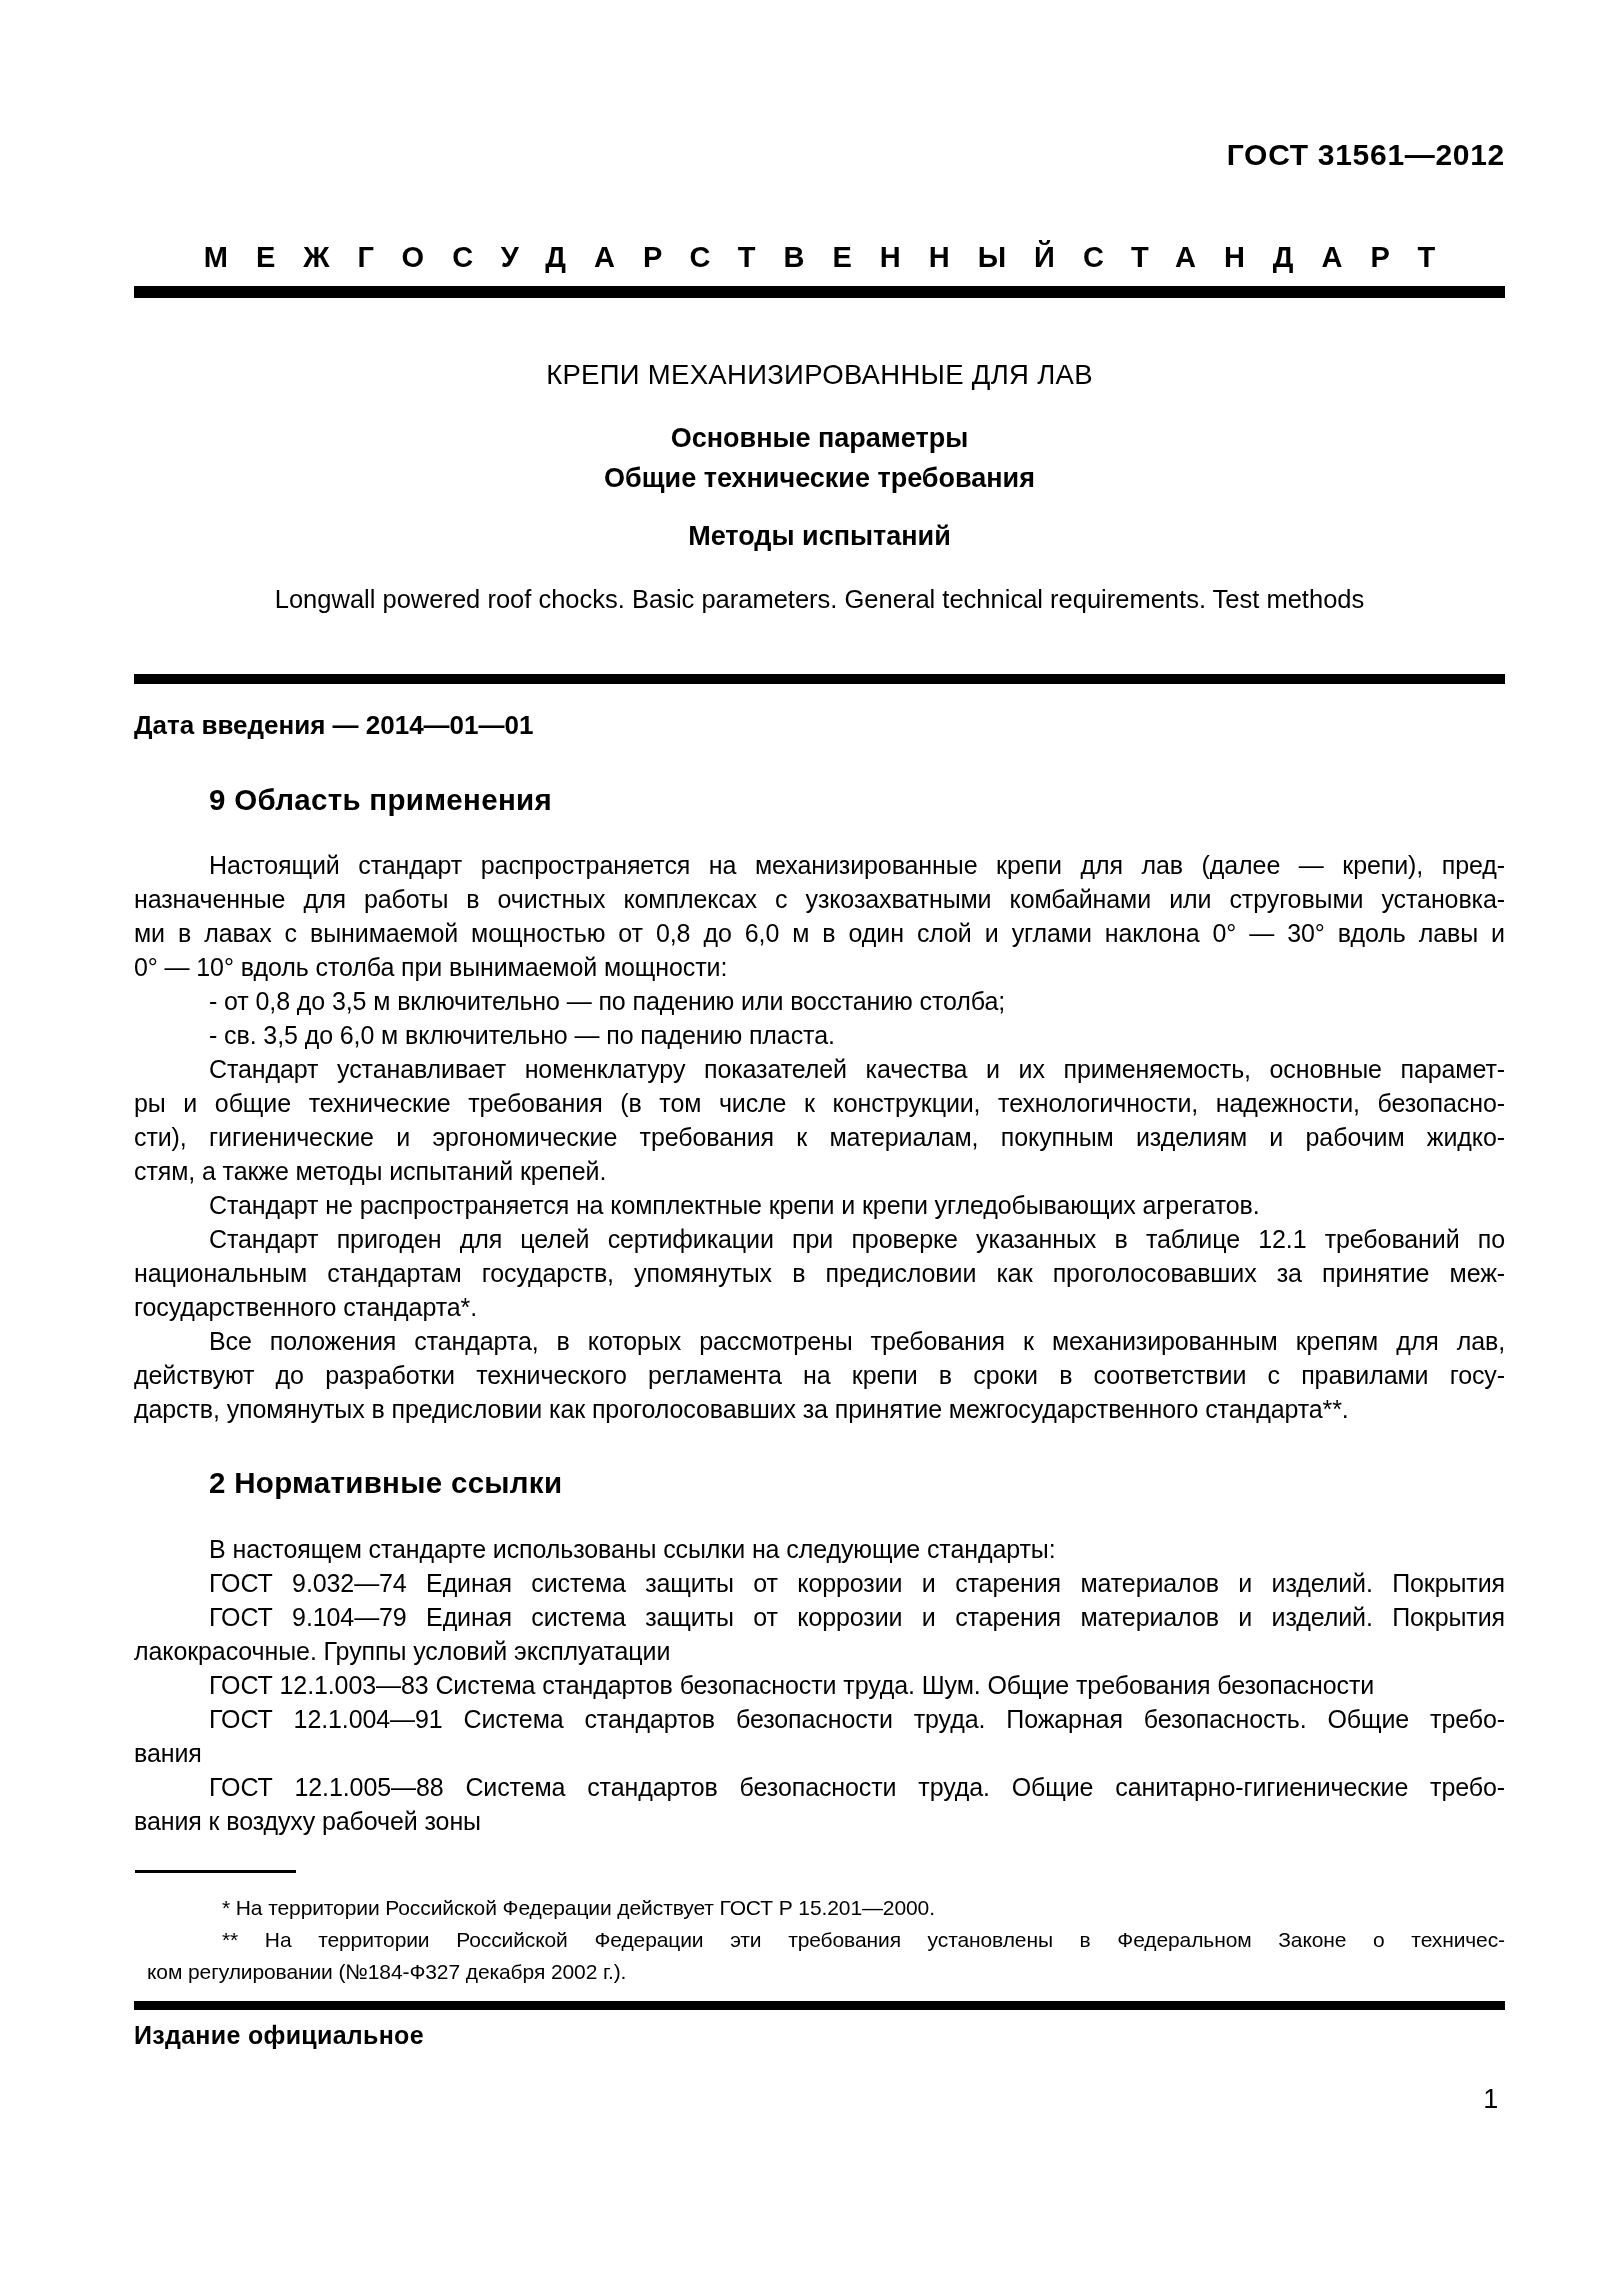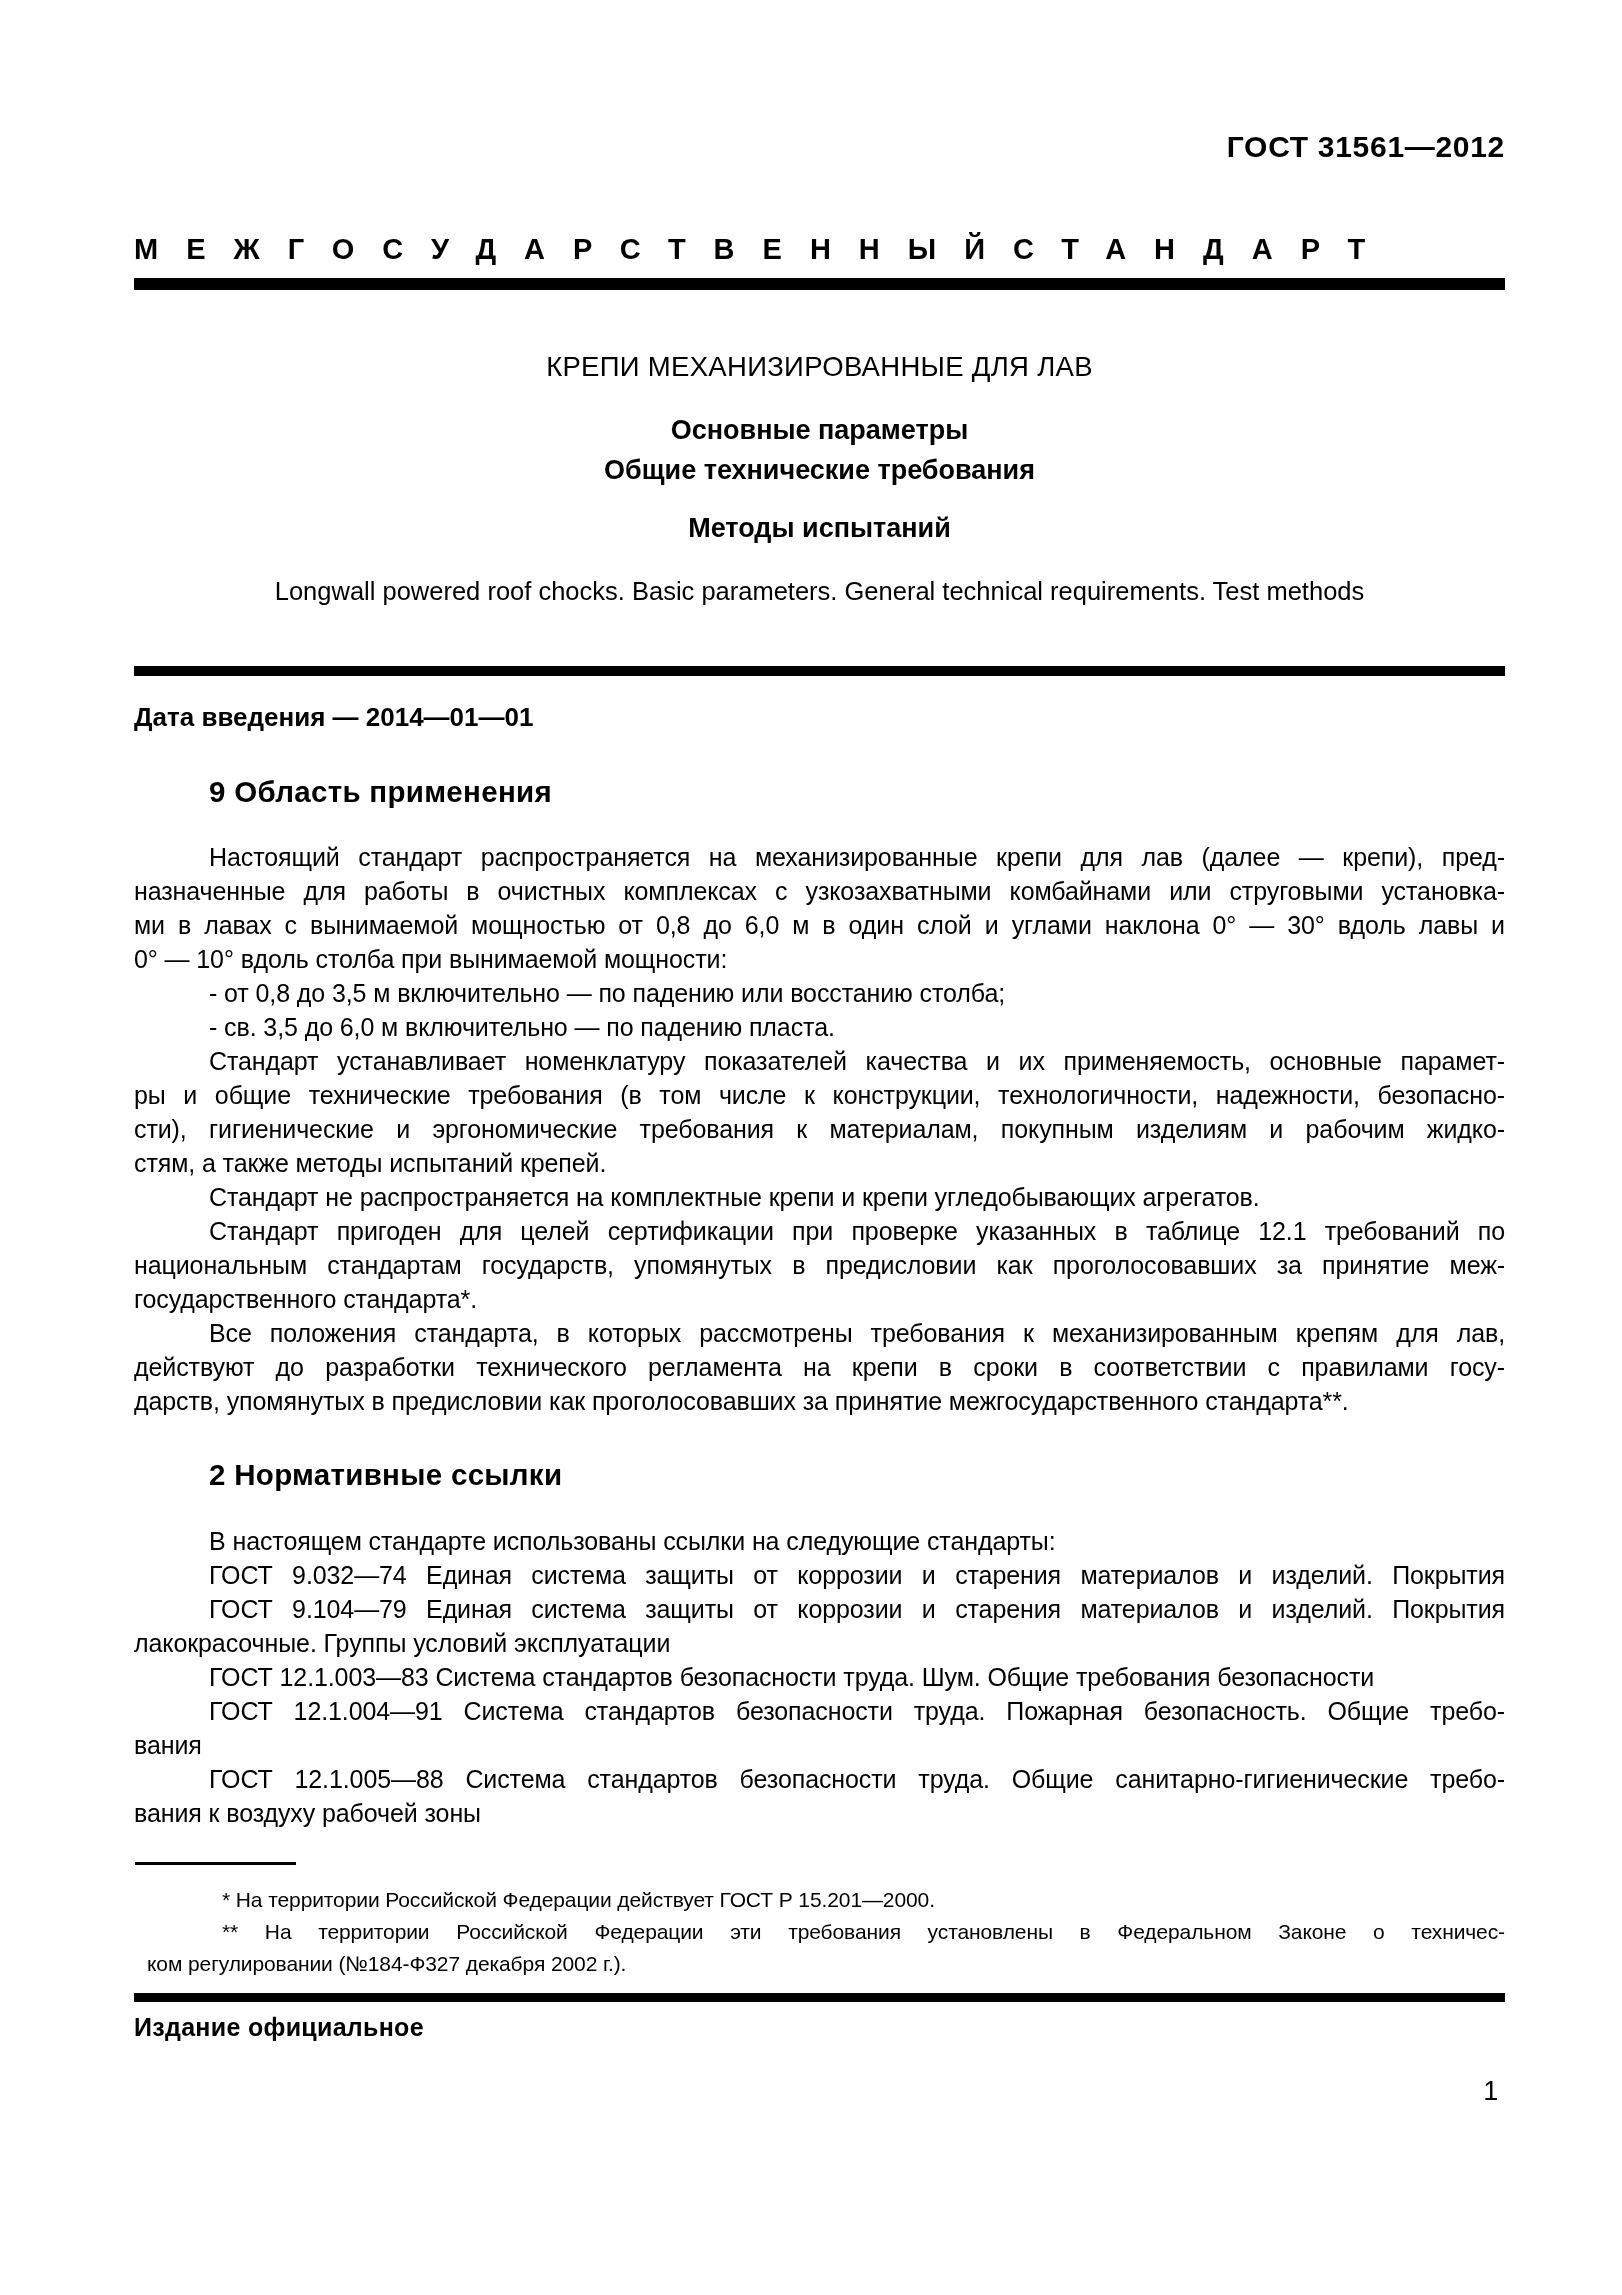--- a/index.html
+++ b/index.html
@@ -1,27 +1,27 @@
 <!DOCTYPE html>
 <html lang="ru" style="font-size:10.7px"><head>
 <meta charset="utf-8">
 <style>
   html,body{margin:0;padding:0;background:#888;}
   .page{
     width:1623px;height:2295px;background:#ffffff;position:relative;
     font-family:"Liberation Sans",sans-serif;color:#000;margin:0 auto;overflow:hidden;
   }
-  .content{position:absolute;left:134px;top:0;width:1371px;}
+  .content{position:absolute;left:134px;top:8px;width:1371px;}
 
   .doc-number{
     padding-top:129px;text-align:right;font-weight:bold;
     font-size:30px;line-height:36px;letter-spacing:0.7px;
   }
   .banner{
-    margin-top:65px;display:flex;justify-content:flex-start;align-items:baseline;
+    margin-top:65px;display:flex;justify-content:center;align-items:baseline;
     font-weight:bold;font-size:29px;line-height:39px;white-space:nowrap;
   }
   .banner .bw{letter-spacing:28px;}
   .banner .bw.right{margin-right:-28px;}
 
   .rule{background:#000;width:100%;}
   .rule.r1{margin-top:9.4px;height:12px;}
   .rule.r2{margin-top:59px;height:10px;}
   .rule.r3{margin-top:13.4px;height:8.7px;}
 

